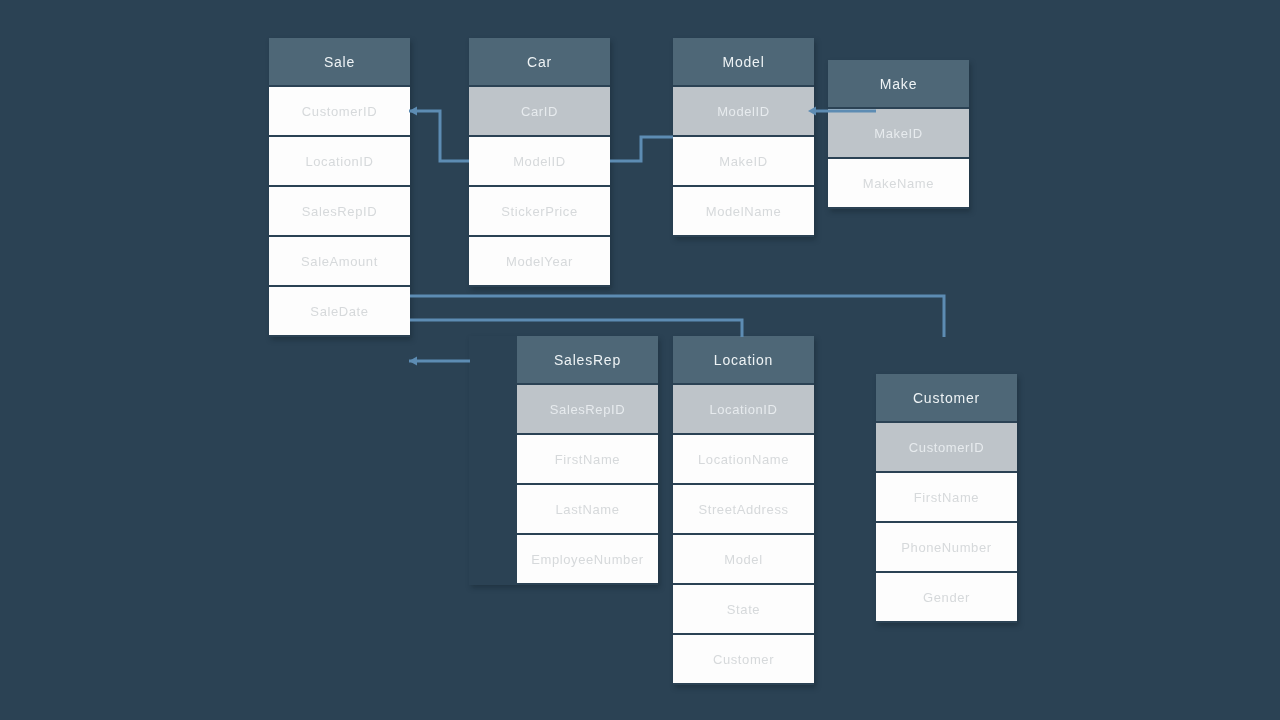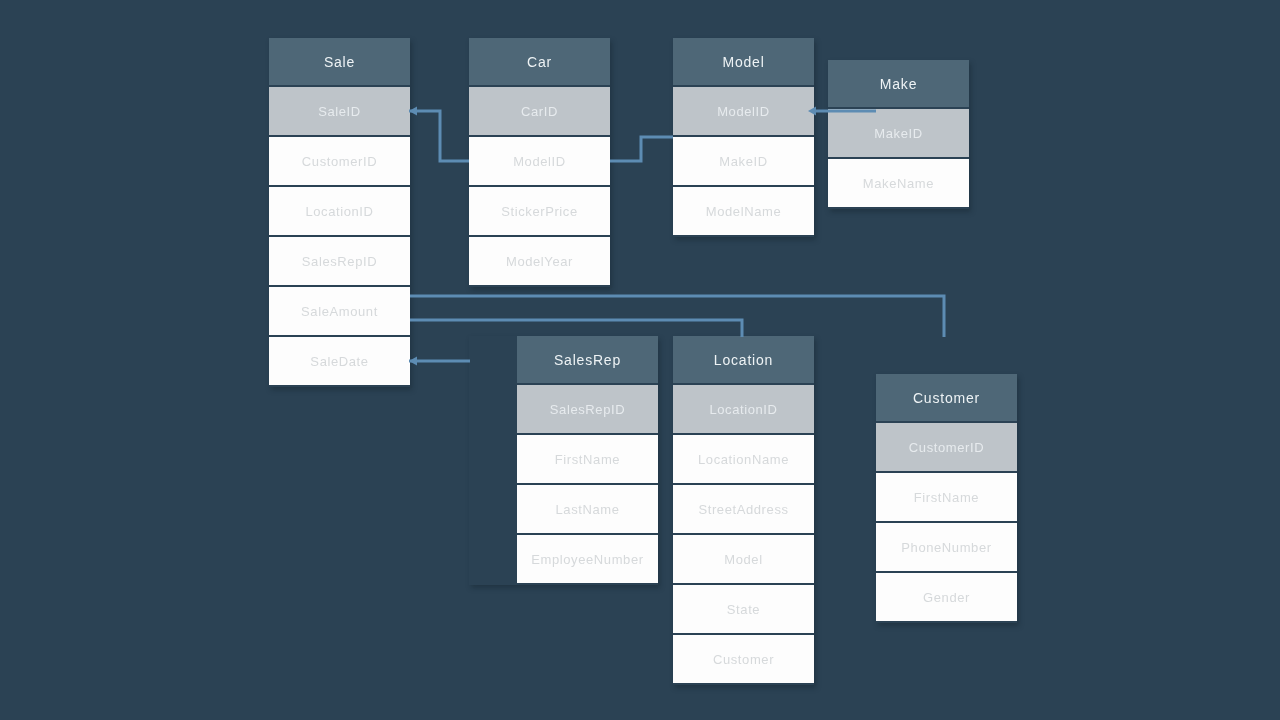--- a/index.html
+++ b/index.html
@@ -54,21 +54,20 @@
       <polyline points="876,111 815,111" fill="none" stroke="#5d8cb3" stroke-width="3"></polyline>
       <polygon points="808,111 816,106.5 816,115.5" fill="#5d8cb3"></polygon>
       <polyline points="410,296 944,296 944,337" fill="none" stroke="#5d8cb3" stroke-width="3"></polyline>
       <polyline points="410,320 742,320 742,337" fill="none" stroke="#5d8cb3" stroke-width="3"></polyline>
       <polyline points="409,361 470,361" fill="none" stroke="#5d8cb3" stroke-width="3"></polyline>
       <polygon points="409,361 417,356.5 417,365.5" fill="#5d8cb3"></polygon>
     </svg>
   <div id="tables-layer">
       <div class="table" style="left: 269px; top: 38px;">
         <div class="thead">Sale</div>
-        <div class="row key">SaleID</div>
         <div class="row">CustomerID</div>
         <div class="row">LocationID</div>
         <div class="row">SalesRepID</div>
         <div class="row">SaleAmount</div>
         <div class="row">SaleDate</div>
       </div>
       <div class="table" style="left: 469px; top: 38px;">
         <div class="thead">Car</div>
         <div class="row key">CarID</div>
         <div class="row">ModelID</div>

